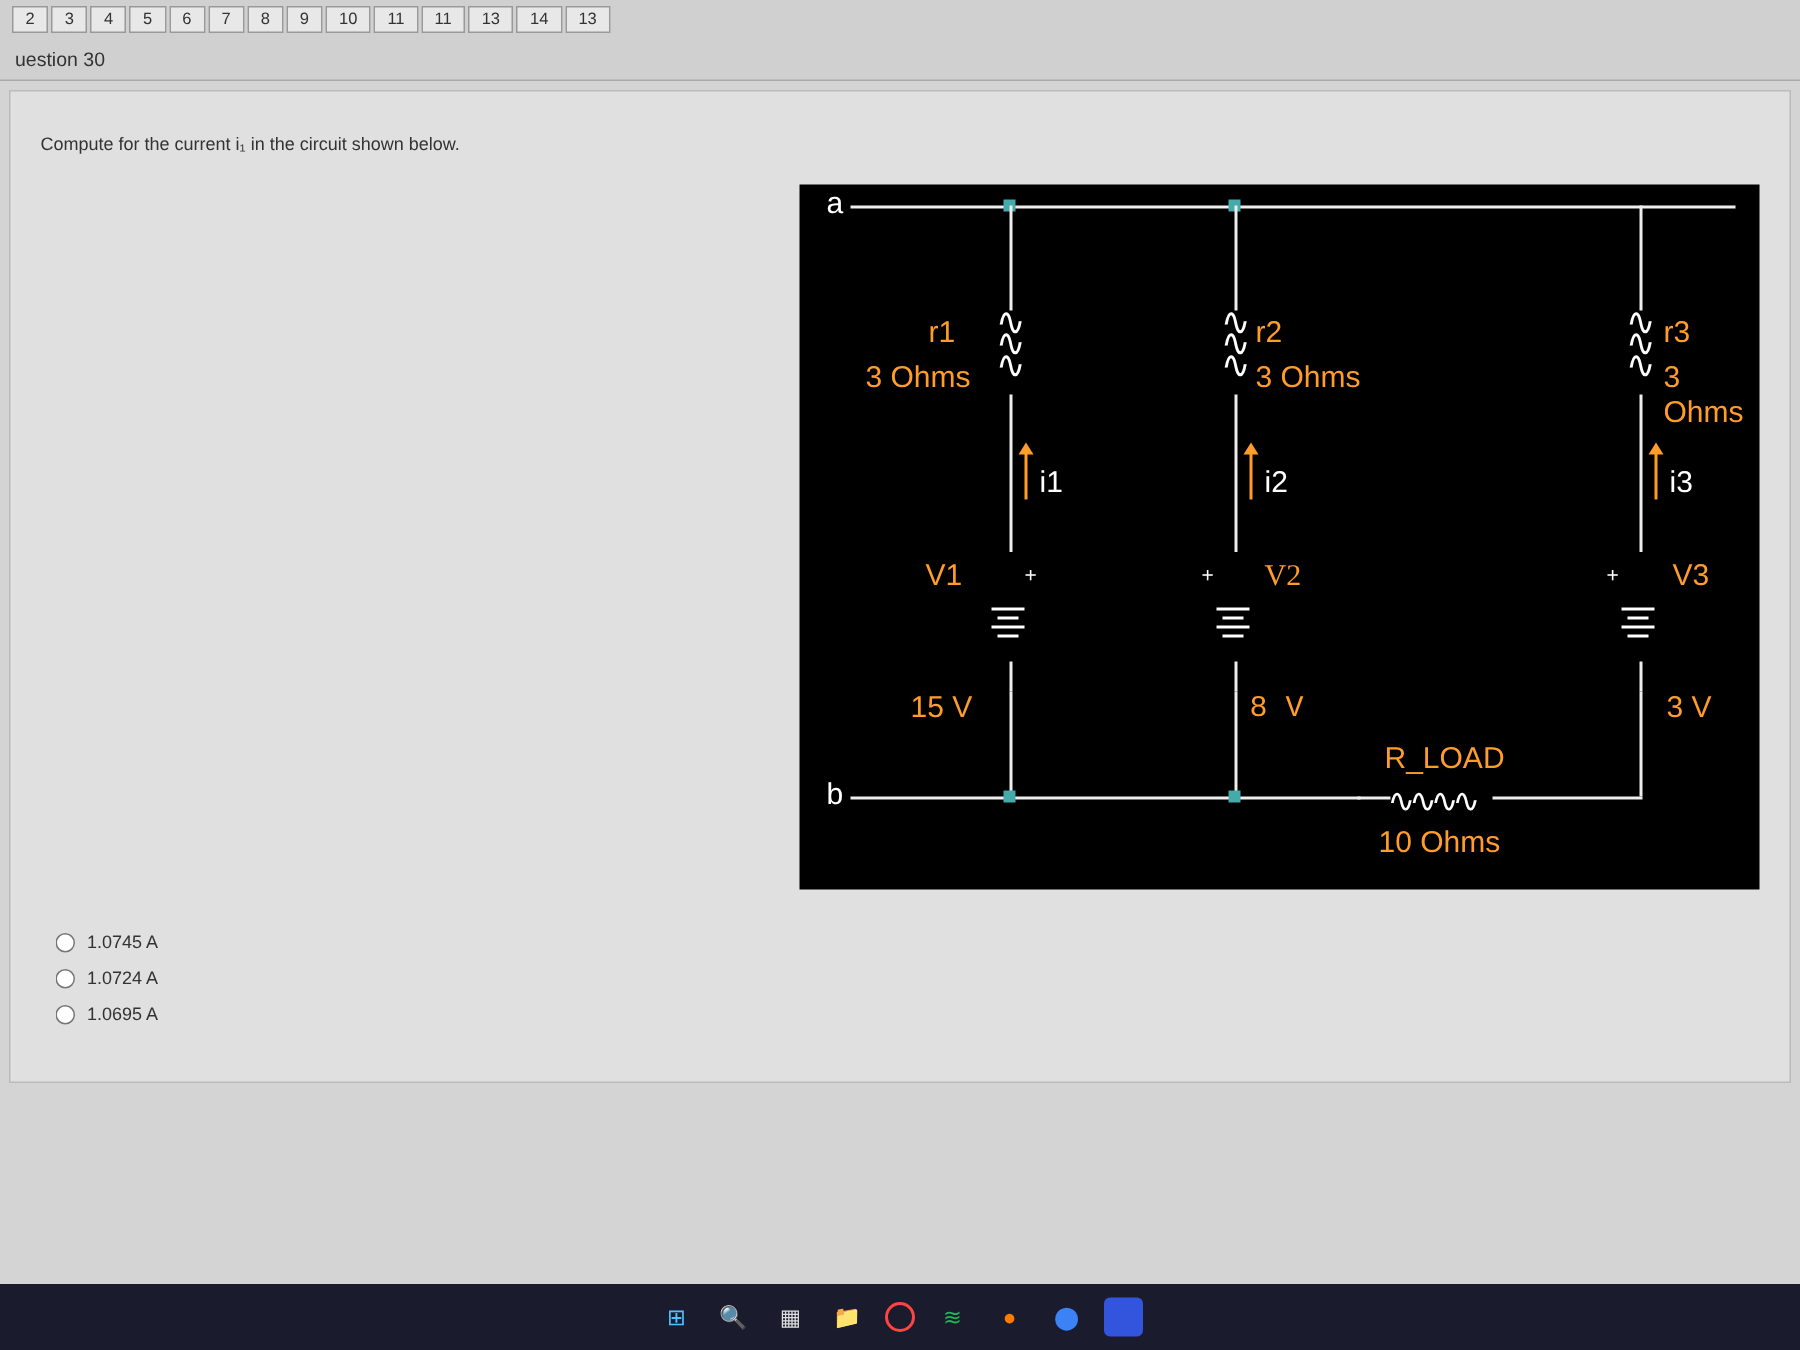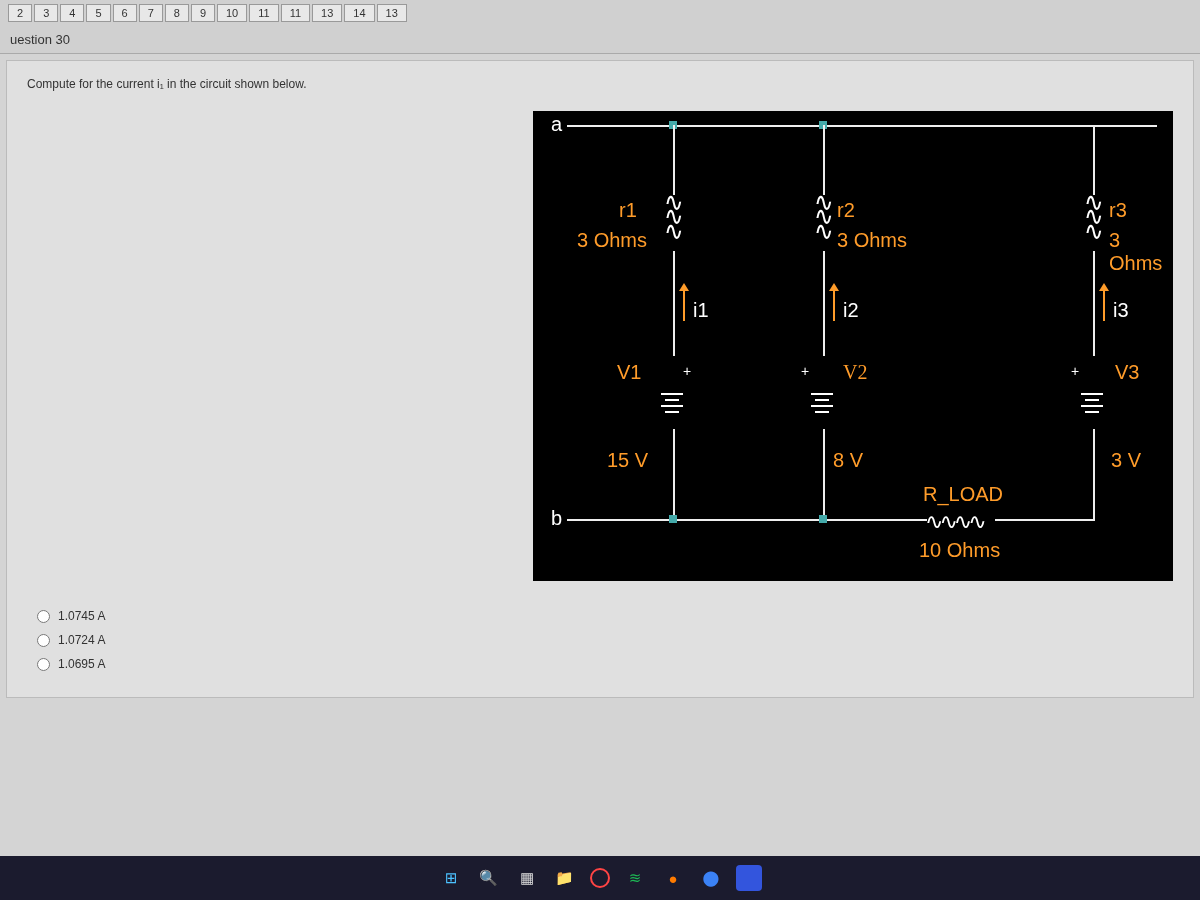--- a/index.html
+++ b/index.html
@@ -29,21 +29,21 @@
     }
     .question-bar {
       background: #d0d0d0;
       padding: 6px 10px;
       font-size: 13px;
       color: #333;
       border-bottom: 1px solid #aaa;
     }
     .question-body {
       background: #e0e0e0;
-      padding: 16px 20px;
+      padding: 28px 20px;
       margin: 6px;
       border: 1px solid #bbb;
     }
     .question-body .prompt {
       font-size: 12px;
       color: #333;
       margin-bottom: 20px;
     }
     .circuit-wrap {
       display: flex;
@@ -205,21 +205,21 @@
       <div class="wire-v" style="left:290px;top:185px;height:60px;"></div>
       <div class="c-label orange" style="left:310px;top:250px;font-family:Liberation Serif, serif;">V2</div>
       <div class="c-label white" style="left:268px;top:252px;font-size:14px;">+</div>
       <div class="cap" style="left:278px;top:282px;">
         <div class="plate-long"></div>
           <div class="plate-short"></div>
         <div class="plate-long"></div>
           <div class="plate-short"></div>
       </div>
       <div class="wire-v" style="left:290px;top:318px;height:20px;"></div>
-      <div class="c-label orange" style="left:300px;top:338px;">8 V</div>
+      <div class="c-label orange" style="left:300px;top:338px;font-family:Liberation Mono, monospace;">8 V</div>
       <div class="wire-v" style="left:290px;top:338px;height:70px;"></div>
 
       <div class="wire-v" style="left:560px;top:14px;height:70px;"></div>
       <div class="resistor-v" style="left:550px;top:84px;">∿<br>∿<br>∿</div>
       <div class="c-label orange" style="left:576px;top:88px;">r3</div>
       <div class="c-label orange" style="left:576px;top:118px;">3 Ohms</div>
       <div class="wire-v" style="left:560px;top:140px;height:45px;"></div>
       <div class="arrow" style="left:570px;top:178px;"></div>
       <div class="c-label white" style="left:580px;top:188px;text-align:center;">i3</div>
       <div class="wire-v" style="left:560px;top:185px;height:60px;"></div>

